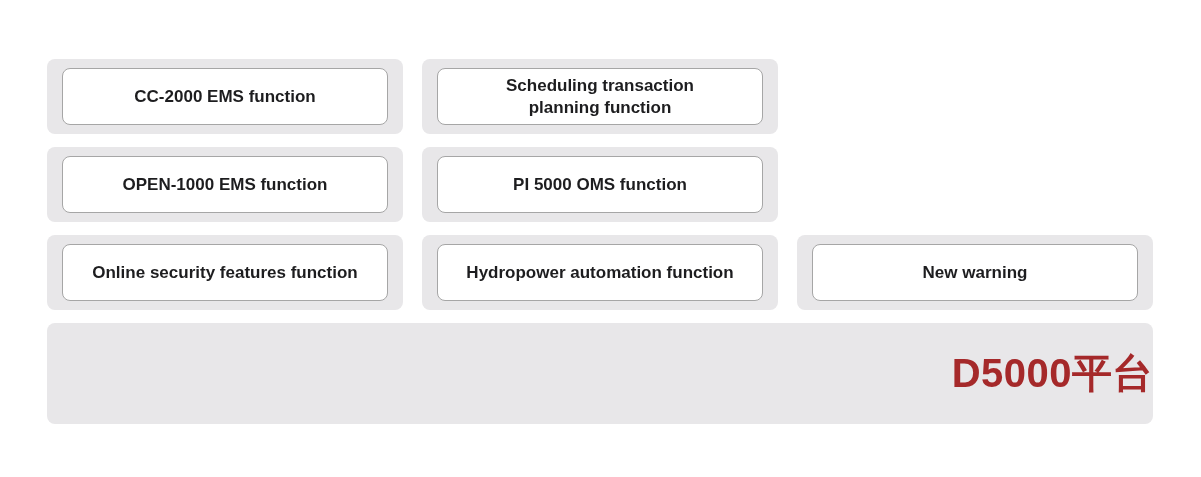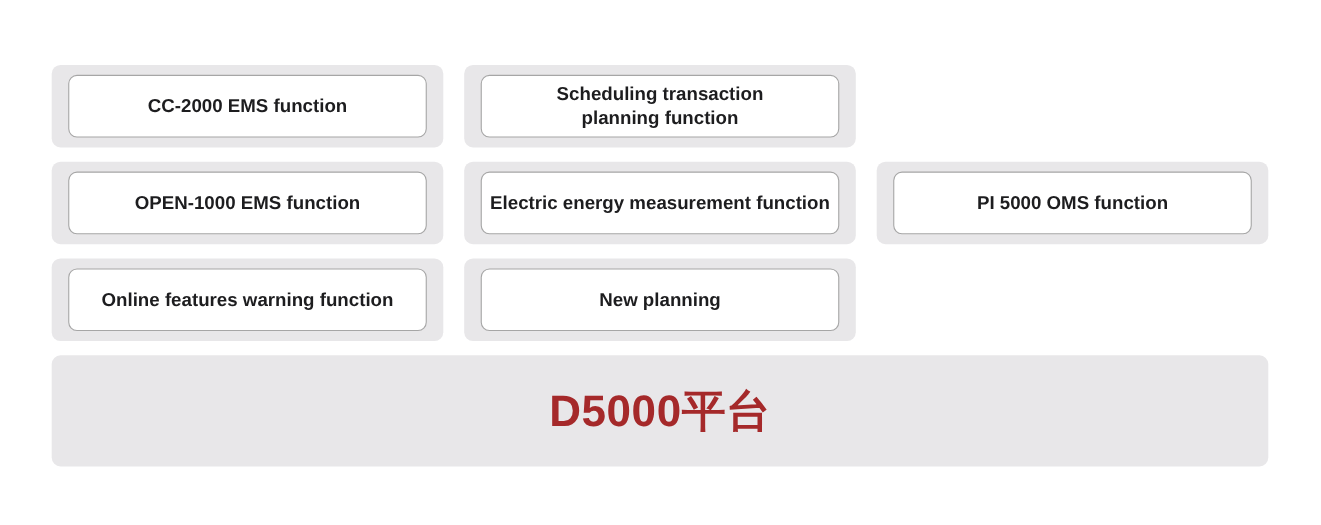--- a/index.html
+++ b/index.html
@@ -56,21 +56,21 @@
     white-space: pre-line;
   }
   .platform-bar {
     margin-top: 13px;
     width: 1106px;
     height: 101px;
     background: #e8e7e9;
     border-radius: 8px;
     display: flex;
     align-items: center;
-    justify-content: center;
+    justify-content: flex-end;
   }
   .platform-title {
     font-size: 40px;
     font-weight: 700;
     color: #a5292a;
     letter-spacing: 0.5px;
   }
 </style>
 </head>
 <body>
@@ -93,39 +93,39 @@
     </div>
 
     <div class="row">
       <div class="outer-box">
         <div class="inner-box">
           <span class="box-label">OPEN-1000 EMS function</span>
         </div>
       </div>
       <div class="outer-box">
         <div class="inner-box">
-          <span class="box-label">Electric energy measurement function</span>
-        </div>
-      </div>
-      <div class="outer-box">
-        <div class="inner-box">
           <span class="box-label">PI 5000 OMS function</span>
         </div>
       </div>
     </div>
 
     <div class="row">
       <div class="outer-box">
         <div class="inner-box">
-          <span class="box-label">Online features warning function</span>
+          <span class="box-label">Online security features function</span>
         </div>
       </div>
       <div class="outer-box">
         <div class="inner-box">
-          <span class="box-label">New planning</span>
+          <span class="box-label">Hydropower automation function</span>
+        </div>
+      </div>
+      <div class="outer-box">
+        <div class="inner-box">
+          <span class="box-label">New warning</span>
         </div>
       </div>
     </div>
 
   </div>
 
   <div class="platform-bar">
     <span class="platform-title">D5000平台</span>
   </div>
 </div>

